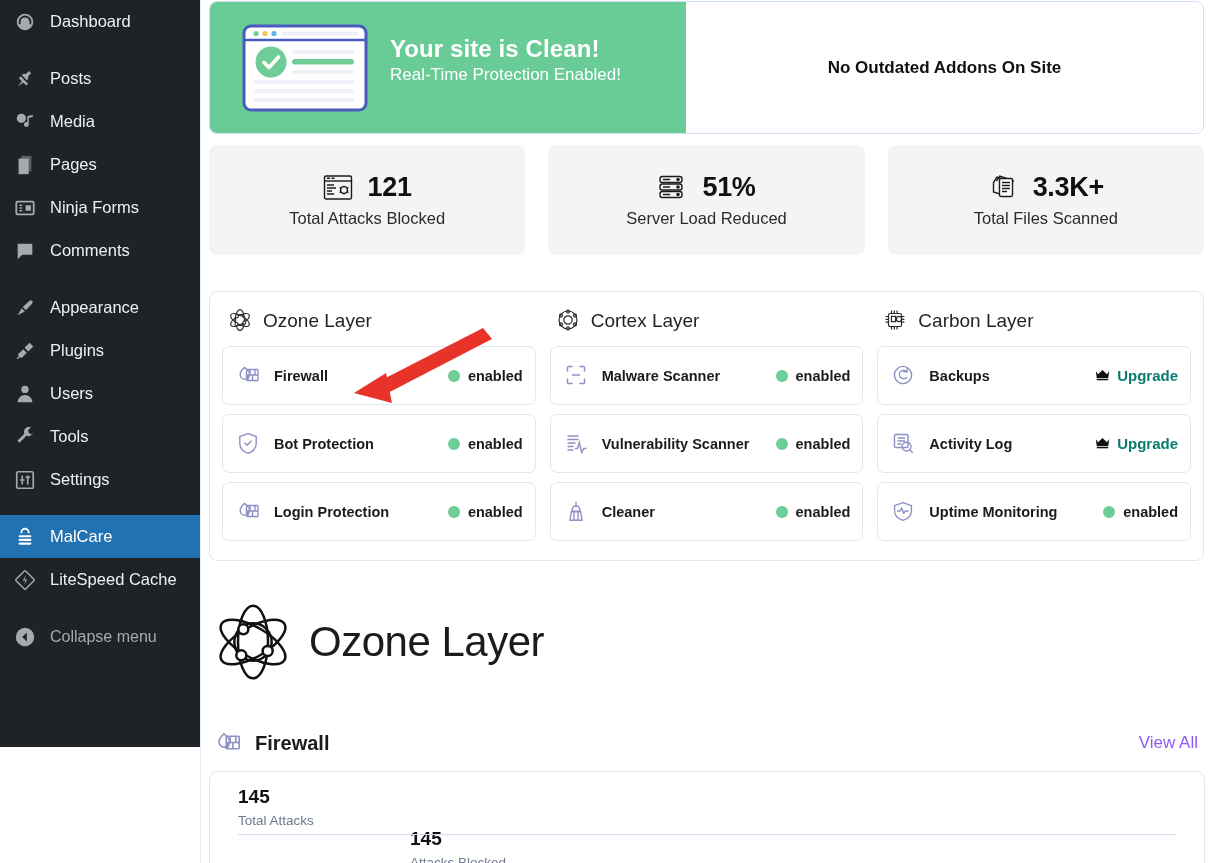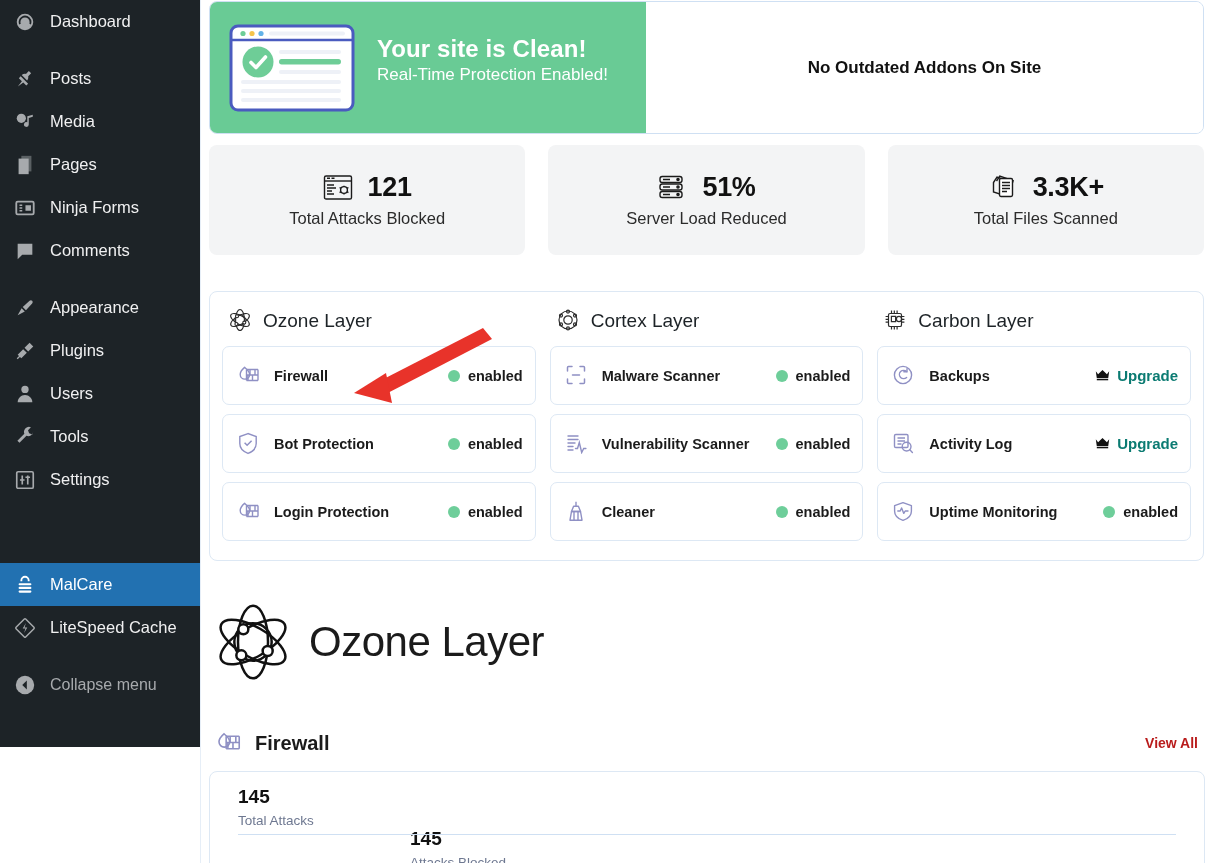--- a/index.html
+++ b/index.html
@@ -20,21 +20,21 @@
   .menu-item{
     display:flex; align-items:center; height:43px; padding-left:12px;
     font-size:16.5px; color:#f0f0f1; cursor:pointer; position:relative;
   }
   .menu-item .mi-icon{
     width:26px; height:26px; margin-right:12px; flex:0 0 26px;
     display:flex; align-items:center; justify-content:center;
     color:#a7aaad;
   }
   .menu-item .mi-icon svg{ display:block; }
-  .menu-item.active{ background:#2271b1; color:#fff;margin-top:48px; }
+  .menu-item.active{ background:#2271b1; color:#fff; }
   .menu-item.active .mi-icon{ color:#fff; }
   .menu-item.active:after{
     content:""; position:absolute; right:-8px; top:50%; margin-top:-8px;
     border-top:8px solid transparent; border-bottom:8px solid transparent;
     border-right:8px solid #f0f0f1;
   }
   .menu-gap{ height:14px; }
   .menu-item.collapse-item{ color:#a7aaad; font-size:16px; }
 
   
@@ -46,22 +46,22 @@
     position:absolute; left:0; top:0; width:1px; height:863px; background:#e6eef7;
   }
 
   
   .banner{
     position:absolute; left:9px; top:1px; width:995px; height:133px;
     border:1px solid #cfe0f3; border-radius:8px; background:#fff;
     display:flex; overflow:hidden;
   }
   .banner-left{
-    width:436px; background:#69cb95; display:flex; align-items:center;
-    padding-left:19px;
+    width:476px; background:#69cb95; display:flex; align-items:center;
+    padding-left:32px;
   }
   .banner-illo{ width:126px; height:88px; flex:0 0 126px; margin-right:22px; }
   .banner-txt h2{
     margin:0; font-size:24px; font-weight:bold; color:#ffffff; letter-spacing:.1px;
   }
   .banner-txt p{ margin:2px 0 16px 0; font-size:17px; color:#ffffff; }
   .banner-right{
     flex:1; display:flex; align-items:center; justify-content:center;
     background:#fff;
   }
@@ -115,21 +115,21 @@
     margin:0; font-size:42px; font-weight:normal; color:#1b1b1b; letter-spacing:-.5px;
   }
 
   
   .fw-head{
     position:absolute; left:9px; top:726px; width:995px; height:34px;
     display:flex; align-items:center; padding:0 6px;
   }
   .fw-head .fw-icon{ width:29px; height:26px; margin-right:11px; color:#8f90c4; display:flex; }
   .fw-head .fw-title{ font-size:20px; font-weight:bold; color:#1b1b1b; flex:1; }
-  .fw-head .view-all{ font-size:14px; font-weight:bold; color:#b91c1c; cursor:pointer; }
+  .fw-head .view-all{ font-size:17px; font-weight:normal; color:#8b5cf6; cursor:pointer; }
 
   .fw-card{
     position:absolute; left:9px; top:771px; width:996px; height:100px;
     border:1px solid #dde8f4; border-top-left-radius:8px; border-top-right-radius:8px;
     background:#fff; padding:14px 28px 0 28px;
   }
   .fw-stats{ display:flex;flex-direction:column; }
   .fw-stat{ flex:1; }
   .fw-stat.right{ text-align:right; padding-right:62px; }
   .fw-stat.mid{ padding-left:172px; }

